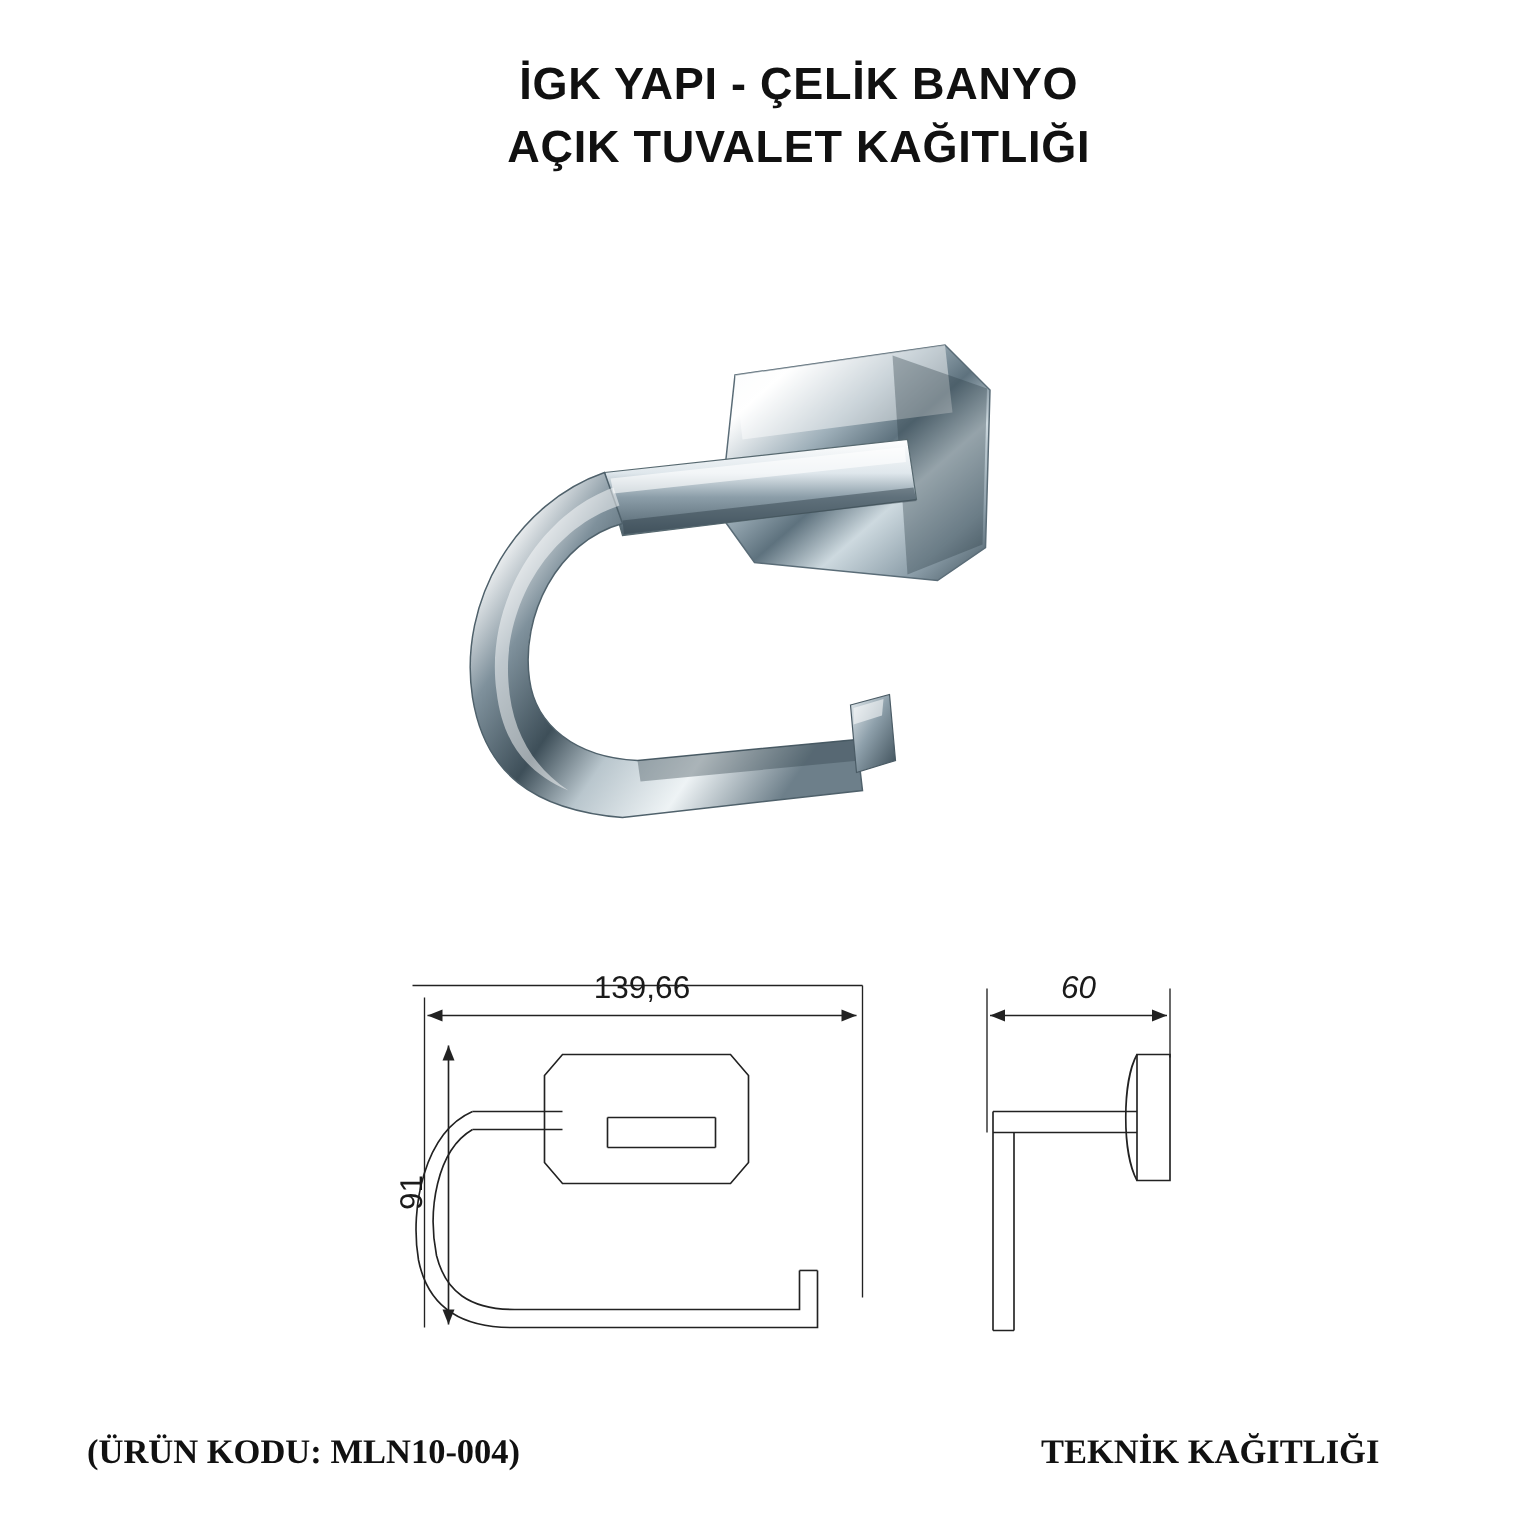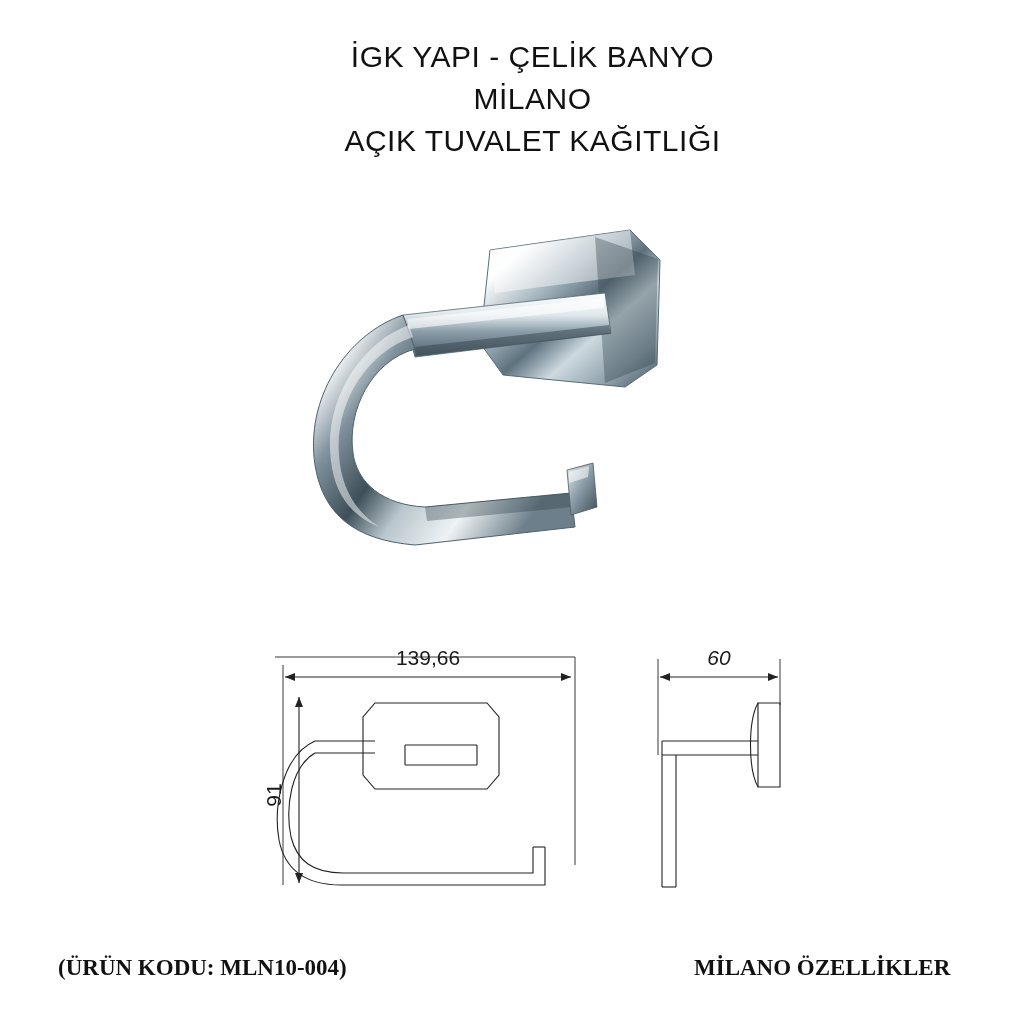--- a/index.html
+++ b/index.html
@@ -19,21 +19,21 @@
   
   .title-block {
     position: absolute;
     top: 36px;
     left: 0;
     width: 1024px;
     text-align: center;
   }
   .title-line {
     font-family: "Liberation Sans", sans-serif;
-    font-weight: normal;
+    font-weight: bold;
     font-size: 30px;
     letter-spacing: 0.5px;
     line-height: 42px;
     color: #111111;
     padding-left: 41px;
   }
 
   
   .photo-area {
     position: absolute;
@@ -88,21 +88,20 @@
     font-family: "Liberation Sans", sans-serif;
     font-size: 21px;
     fill: #1a1a1a;
   }
 </style>
 </head>
 <body>
 
 <div class="title-block">
   <div class="title-line">İGK YAPI - ÇELİK BANYO</div>
-  <div class="title-line">MİLANO</div>
   <div class="title-line">AÇIK TUVALET KAĞITLIĞI</div>
 </div>
 
 <div class="photo-area">
   <svg width="420" height="360" viewBox="0 0 420 360">
     <defs>
       <linearGradient id="chromePlate" x1="0" y1="0" x2="1" y2="1">
         <stop offset="0%" stop-color="#f2f6f8"></stop>
         <stop offset="18%" stop-color="#ffffff"></stop>
         <stop offset="38%" stop-color="#9fb0ba"></stop>
@@ -238,13 +237,13 @@
       <line x1="32" y1="106" x2="32" y2="252"></line>
       <line x1="46" y1="120" x2="46" y2="252"></line>
       <line x1="32" y1="252" x2="46" y2="252"></line>
     </g>
 
     <text class="dim-text" x="89" y="30" text-anchor="middle">60</text>
   </svg>
 </div>
 
 <div class="footer-left">(ÜRÜN KODU: MLN10-004)</div>
-<div class="footer-right">MİLANO ÖZELLİKLER</div>
+<div class="footer-right">TEKNİK KAĞITLIĞI</div>
 
 </body></html>

